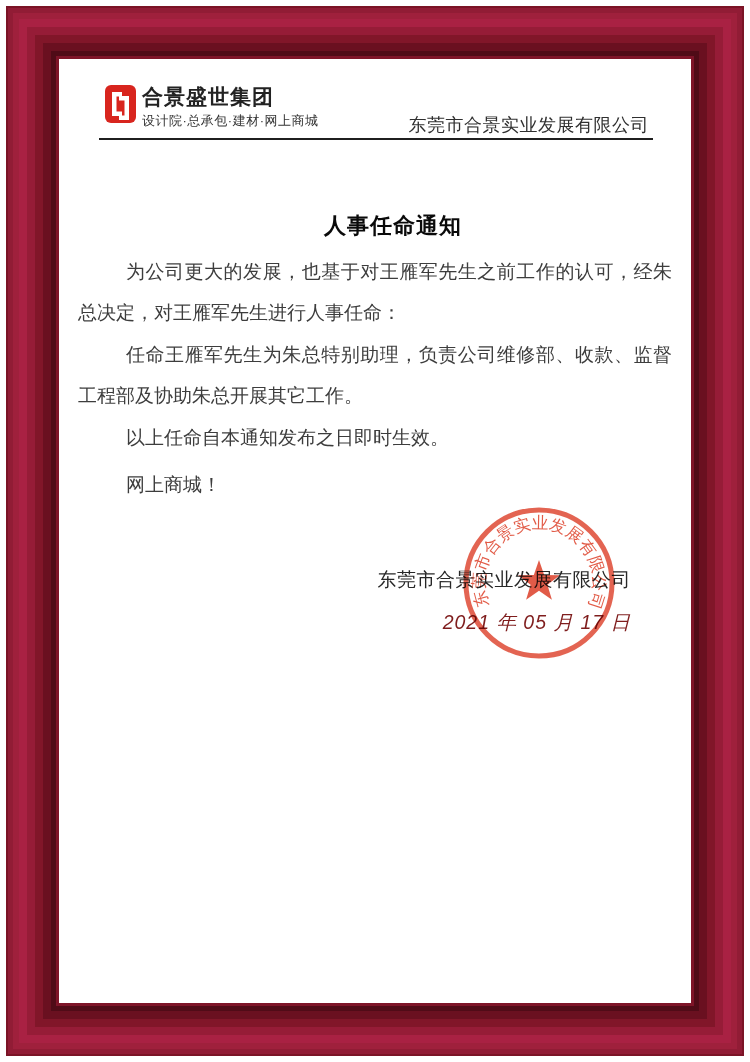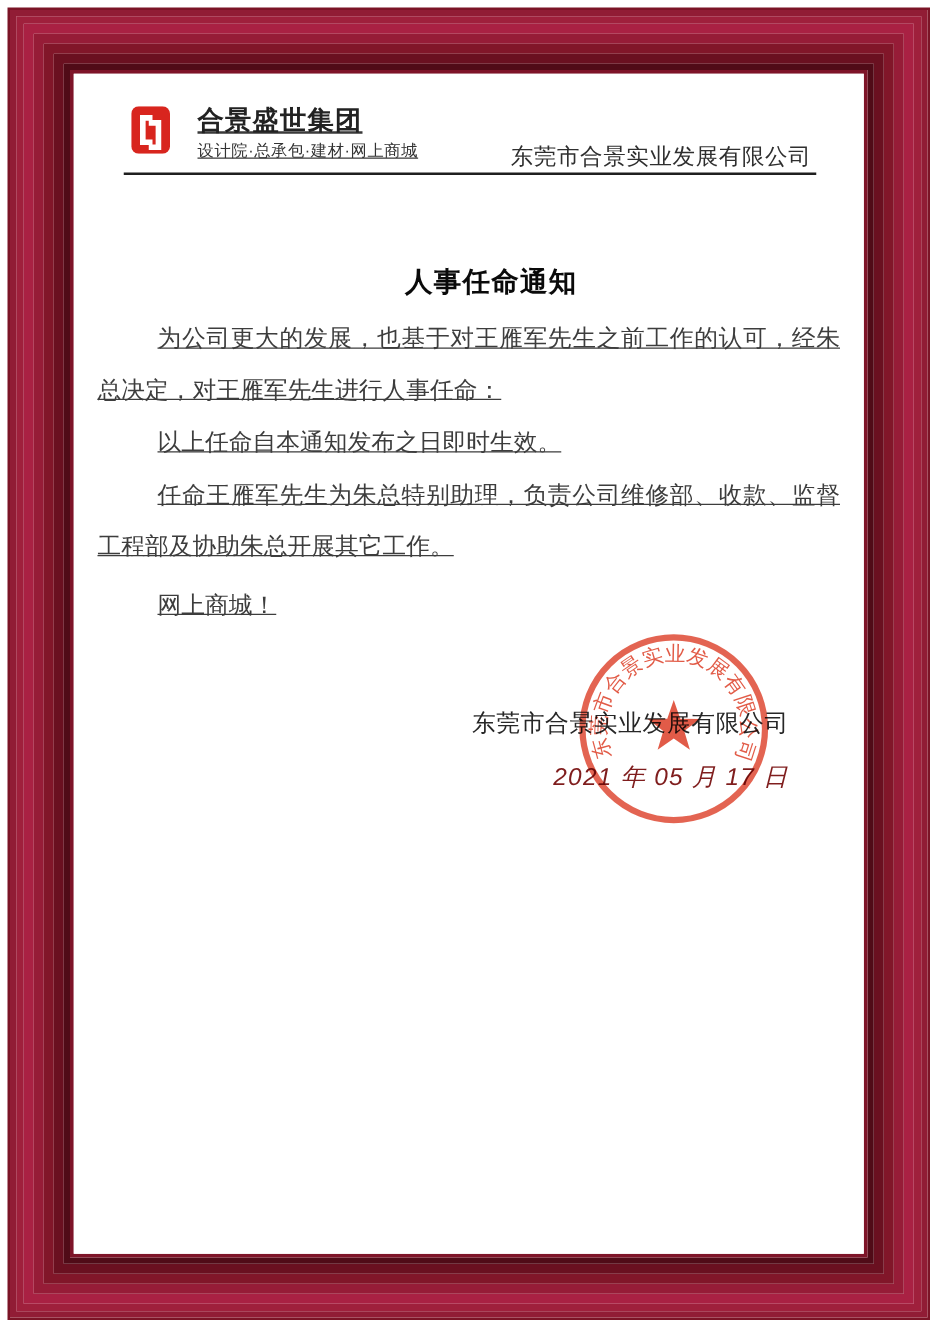--- a/index.html
+++ b/index.html
@@ -14,27 +14,27 @@
   .f7{border:8px solid #6a1020;}
   .f8{border:5px solid #500b17;}
   .f9{border:3px solid #7e1428;}
   .paper{
     position:relative;width:100%;height:100%;background:#ffffff;
     font-family:"Liberation Sans","DejaVu Sans",sans-serif;color:#3a3a3a;
     overflow:hidden;
   }
   .logo{position:absolute;left:46px;top:26px;display:flex;align-items:flex-start;}
   .logo-icon{width:31px;height:38px;display:block;}
-  .logo-text{margin-left:22px;text-decoration:underline;}
+  .logo-text{margin-left:6px;}
   .logo-wordmark{font-size:21px;font-weight:bold;color:#222;letter-spacing:1px;line-height:24px;}
   .logo-tagline{font-size:13px;color:#333;letter-spacing:0.5px;margin-top:3px;}
   .company-top{position:absolute;top:54px;right:42px;font-size:18px;color:#2f2f2f;letter-spacing:0.5px;}
   .head-rule{position:absolute;left:40px;right:38px;top:79px;height:2px;background:#1f1f1f;}
   .doc-title{position:absolute;left:0;right:0;top:152px;text-align:center;font-size:22px;font-weight:bold;color:#0a0a0a;letter-spacing:1px;padding-left:36px;}
-  .body-text{position:absolute;left:19px;width:594px;top:192px;font-size:19px;line-height:41px;text-align:justify;color:#3d3d3d;text-decoration:underline;}
+  .body-text{position:absolute;left:19px;width:594px;top:192px;font-size:19px;line-height:41px;text-align:justify;color:#3d3d3d;}
   .body-text p{margin:0 0 1px 0;text-indent:48px;}
   .body-text p.p-last{margin-top:6px;}
   .sig-block{position:absolute;right:60px;top:508px;text-align:right;z-index:2;}
   .sig-company{font-size:19px;color:#272727;letter-spacing:0.5px;line-height:26px;}
   .sig-date{font-size:19.5px;color:#7f1d1d;letter-spacing:1px;line-height:26px;margin-top:16px;font-style:italic;}
   .stamp{position:absolute;left:400px;top:444px;z-index:3;mix-blend-mode:multiply;opacity:0.92;}
 </style>
 </head>
 <body>
 
@@ -63,22 +63,22 @@
         </div>
       </div>
 
       <div class="company-top">东莞市合景实业发展有限公司</div>
       <div class="head-rule"></div>
 
       <div class="doc-title">人事任命通知</div>
 
       <div class="body-text">
         <p>为公司更大的发展，也基于对王雁军先生之前工作的认可，经朱总决定，对王雁军先生进行人事任命：</p>
+        <p>任命王雁军先生为朱总特别助理，负责公司维修部、收款、监督工程部及协助朱总开展其它工作。</p>
         <p>以上任命自本通知发布之日即时生效。</p>
-        <p>任命王雁军先生为朱总特别助理，负责公司维修部、收款、监督工程部及协助朱总开展其它工作。</p>
         <p class="p-last">网上商城！</p>
       </div>
 
       <div class="sig-block">
         <div class="sig-company">东莞市合景实业发展有限公司</div>
         <div class="sig-date">2021 年 05 月 17 日</div>
       </div>
 
       <svg class="stamp" width="160" height="160" viewBox="0 0 160 160">
         <circle cx="80" cy="80" r="73" fill="none" stroke="#dc3a22" stroke-width="5" opacity="0.85"></circle>

